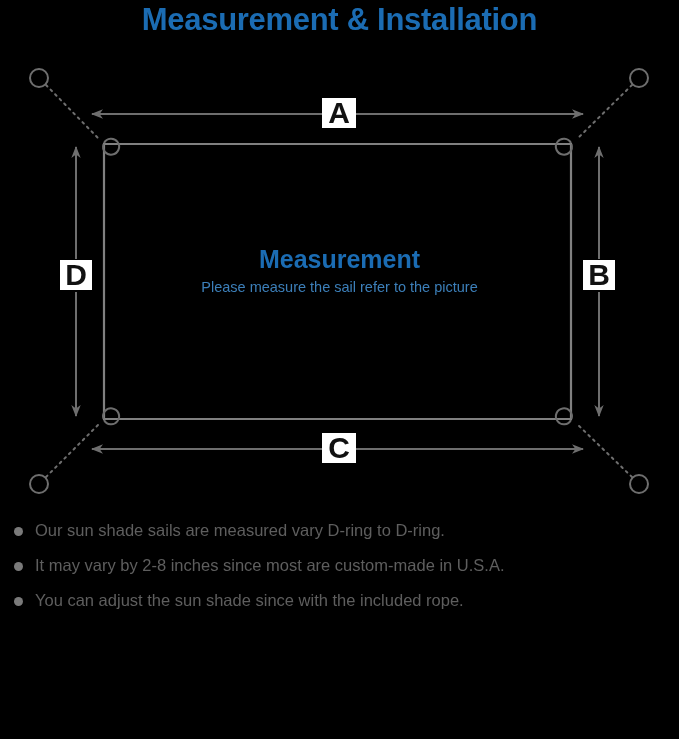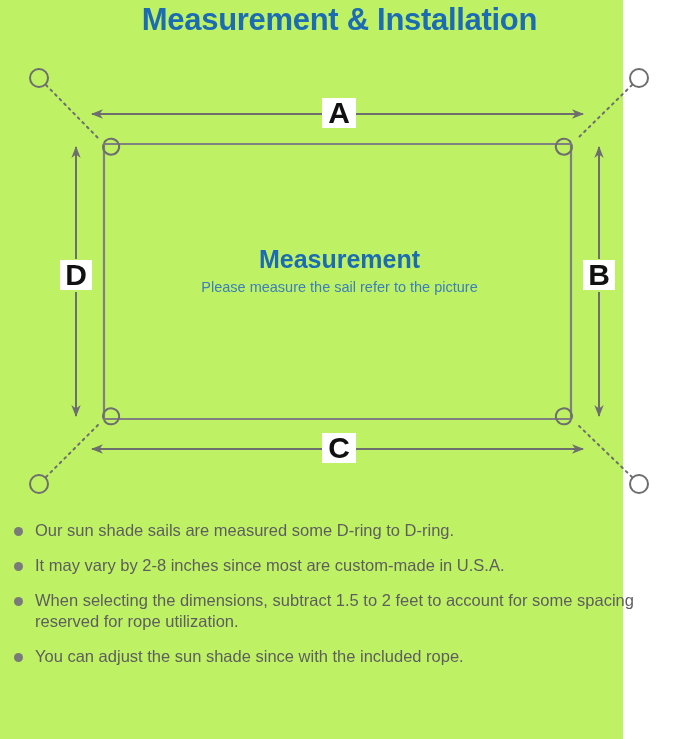--- a/index.html
+++ b/index.html
@@ -10,23 +10,23 @@
   body {
     width: 679px;
     height: 739px;
     font-family: "Liberation Sans", sans-serif;
     color: #5a5a5a;
     overflow: hidden;
     position: relative;
   }
   #page {
     position: relative;
-    width: 623px;
+    width: 679px;
     height: 739px;
-    background: #bef264;
+    background: #000000;
   }
   .title {
     position: absolute;
     left: 0;
     top: 0;
     width: 679px;
     text-align: center;
     font-size: 31px;
     font-weight: bold;
     color: #1b6cb3;
@@ -169,29 +169,25 @@
     <div class="dia-label" style="left:583px;top:216px;width:32px;">B</div>
 
     <div class="center-title" style="left:0;top:201px;">Measurement</div>
     <div class="center-sub" style="left:0;top:235px;">Please measure the sail refer to the picture</div>
 
   </div>
 
   <div id="notes">
     <div class="note">
       <span class="note-bullet"></span>
-      <span class="note-text">Our sun shade sails are measured some D-ring to D-ring.</span>
+      <span class="note-text">Our sun shade sails are measured vary D-ring to D-ring.</span>
     </div>
     <div class="note">
       <span class="note-bullet"></span>
       <span class="note-text">It may vary by 2-8 inches since most are custom-made in U.S.A.</span>
-    </div>
-    <div class="note">
-      <span class="note-bullet"></span>
-      <span class="note-text">When selecting the dimensions, subtract 1.5 to 2 feet to account for some spacing reserved for rope utilization.</span>
     </div>
     <div class="note">
       <span class="note-bullet"></span>
       <span class="note-text">You can adjust the sun shade since with the included rope.</span>
     </div>
   </div>
 
 </div>
 
 </body></html>

